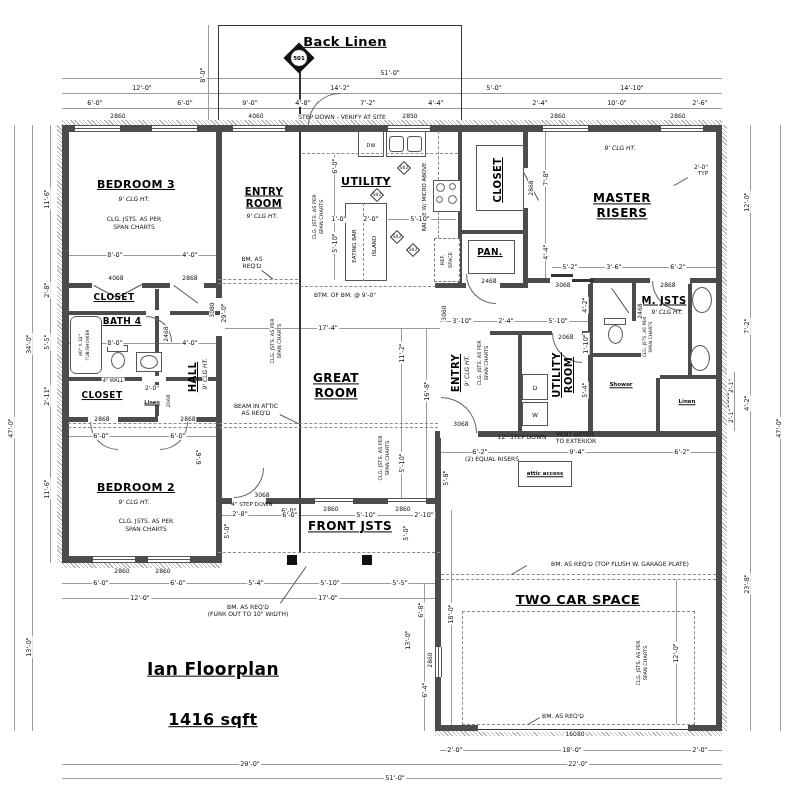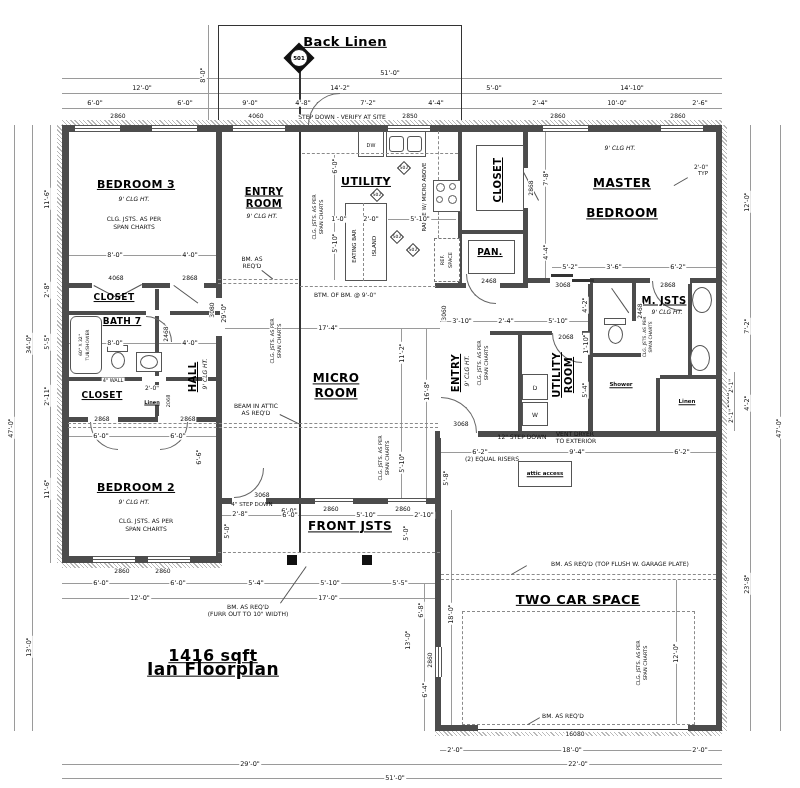--- a/index.html
+++ b/index.html
@@ -269,33 +269,33 @@
 
   <div class="fx" style="left:476px;top:145px;width:48px;height:66px;border-width:1px"></div>
   <div class="rv" style="left:498px;top:180px">CLOSET</div>
   <div class="tv f6" style="left:531px;top:188px">2868</div>
   <div class="fx" style="left:468px;top:240px;width:47px;height:34px;border-width:1px"></div>
   <div class="r f9" style="left:490px;top:253px">PAN.</div>
   <div class="t f6" style="left:489px;top:281px">2468</div>
   <div class="tv" style="left:546px;top:178px">7'-8"</div>
   <div class="tv" style="left:546px;top:252px">4'-4"</div>
 
-  <div class="r f12" style="left:622px;top:184px">MASTER</div>
-  <div class="r f12" style="left:622px;top:214px">BEDROOM</div>
+  <div class="r f12" style="left:622px;top:199px">MASTER</div>
+  <div class="r f12" style="left:622px;top:214px">RISERS</div>
   <div class="t i f6 nt" style="left:620px;top:148px">9' CLG HT.</div>
   <div class="t f6 nt" style="left:701px;top:167px">2'-0"</div>
   <div class="t f55 nt" style="left:703px;top:174px">TYP</div>
   <div class="ldr" style="left:688px;top:178px;width:16px;transform:rotate(150deg)"></div>
   <div class="t f6" style="left:563px;top:285px">3068</div>
   <div class="t f6" style="left:668px;top:285px">2868</div>
   <div class="t" style="left:570px;top:267px">5'-2"</div>
   <div class="t" style="left:614px;top:267px">3'-6"</div>
   <div class="t" style="left:678px;top:267px">6'-2"</div>
 
-  <div class="r f9" style="left:122px;top:322px">BATH 7</div>
+  <div class="r f9" style="left:122px;top:322px">BATH 4</div>
   <div class="fx" style="left:70px;top:316px;width:32px;height:58px;border-radius:6px"></div>
   <div class="tv f45 nt" style="left:81px;top:345px">60" X 32"</div>
   <div class="tv f45 nt" style="left:88px;top:345px">TUB/SHOWER</div>
   <div class="fx" style="left:107px;top:345px;width:21px;height:7px"></div>
   <div class="ell" style="left:111px;top:352px;width:14px;height:17px"></div>
   <div class="fx" style="left:136px;top:352px;width:26px;height:20px"></div>
   <div class="ell" style="left:140px;top:355px;width:18px;height:14px"></div>
   <div class="t" style="left:115px;top:343px">8'-0"</div>
   <div class="t" style="left:190px;top:343px">4'-0"</div>
   <div class="tv f6" style="left:166px;top:334px">2468</div>
@@ -304,21 +304,21 @@
   <div class="t f6" style="left:152px;top:388px">2'-0"</div>
   <div class="t f5 bt" style="left:152px;top:402px">Linen</div>
   <div class="tv f5" style="left:168px;top:401px">2068</div>
   <div class="rv" style="left:193px;top:377px">HALL</div>
   <div class="tv i f6" style="left:205px;top:374px">9' CLG HT.</div>
   <div class="tv f6" style="left:212px;top:310px">3080</div>
   <div class="tv" style="left:224px;top:313px">29'-0"</div>
   <div class="t f6" style="left:102px;top:419px">2868</div>
   <div class="t f6" style="left:188px;top:419px">2868</div>
 
-  <div class="r f12" style="left:336px;top:379px">MICRO</div>
+  <div class="r f12" style="left:336px;top:379px">GREAT</div>
   <div class="r f12" style="left:336px;top:394px">ROOM</div>
   <div class="t" style="left:328px;top:328px">17'-4"</div>
   <div class="tv" style="left:402px;top:353px">11'-2"</div>
   <div class="tv" style="left:427px;top:391px">16'-8"</div>
   <div class="tv" style="left:402px;top:463px">5'-10"</div>
   <div class="tv f5" style="left:272px;top:341px">CLG. JSTS. AS PER</div>
   <div class="tv f5" style="left:279px;top:341px">SPAN CHARTS</div>
   <div class="tv f5" style="left:380px;top:458px">CLG. JSTS. AS PER</div>
   <div class="tv f5" style="left:387px;top:458px">SPAN CHARTS</div>
   <div class="t f6 nt" style="left:256px;top:406px">BEAM IN ATTIC</div>
@@ -417,15 +417,15 @@
   <div class="tv" style="left:425px;top:690px">6'-4"</div>
   <div class="t f6" style="left:575px;top:734px">16080</div>
   <div class="t" style="left:455px;top:750px">2'-0"</div>
   <div class="t" style="left:572px;top:750px">18'-0"</div>
   <div class="t" style="left:700px;top:750px">2'-0"</div>
   <div class="t" style="left:250px;top:764px">29'-0"</div>
   <div class="t" style="left:578px;top:764px">22'-0"</div>
   <div class="t" style="left:395px;top:778px">51'-0"</div>
 
   <div class="r f17" style="left:213px;top:669px">Ian Floorplan</div>
-  <div class="r f16" style="left:213px;top:656px">1416 sqft</div>
+  <div class="r f16" style="left:213px;top:720px">1416 sqft</div>
 
 </div>
 
 </body></html>

